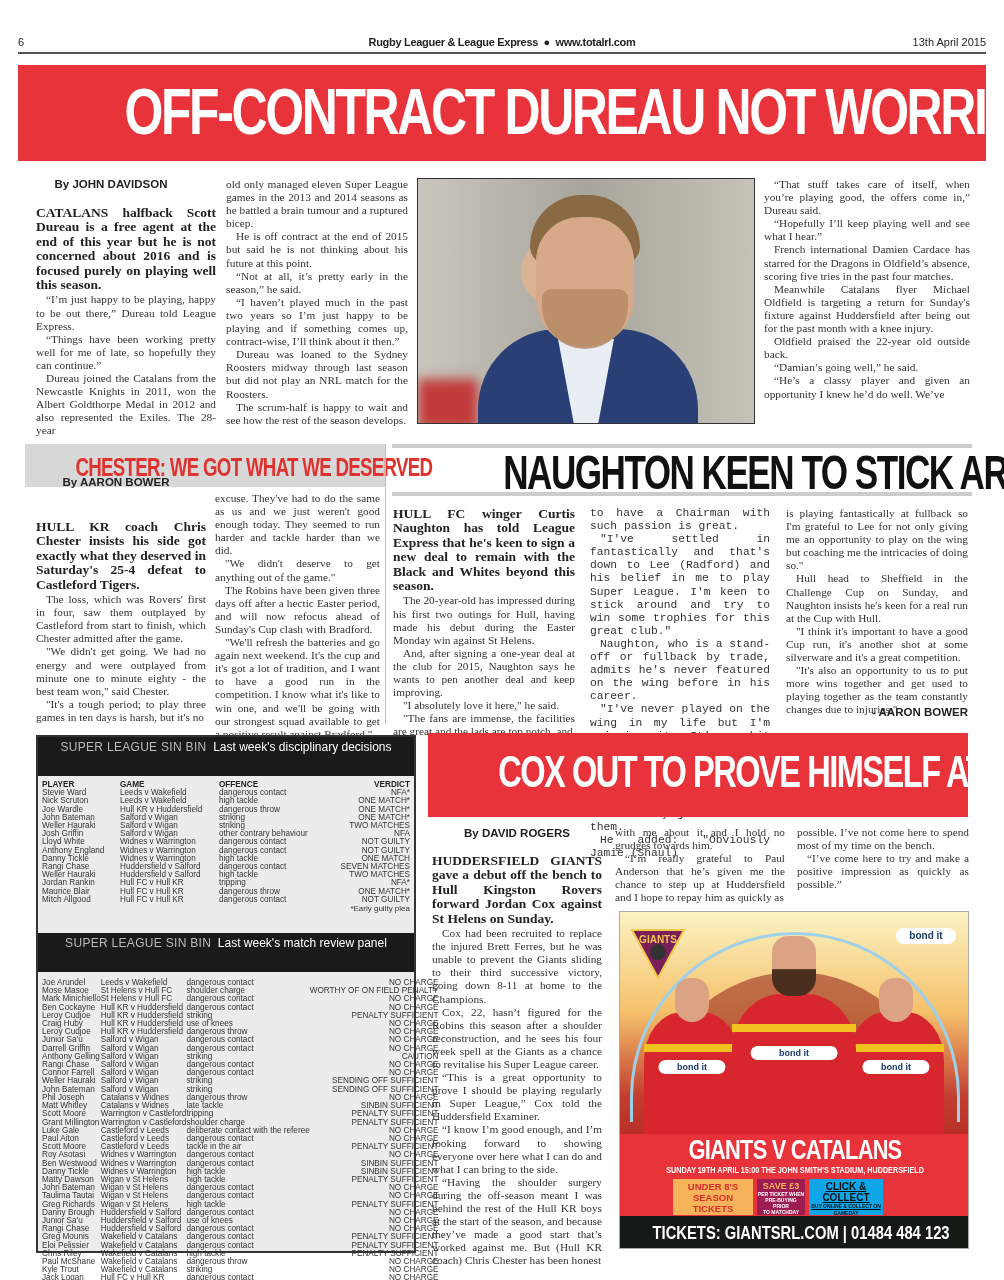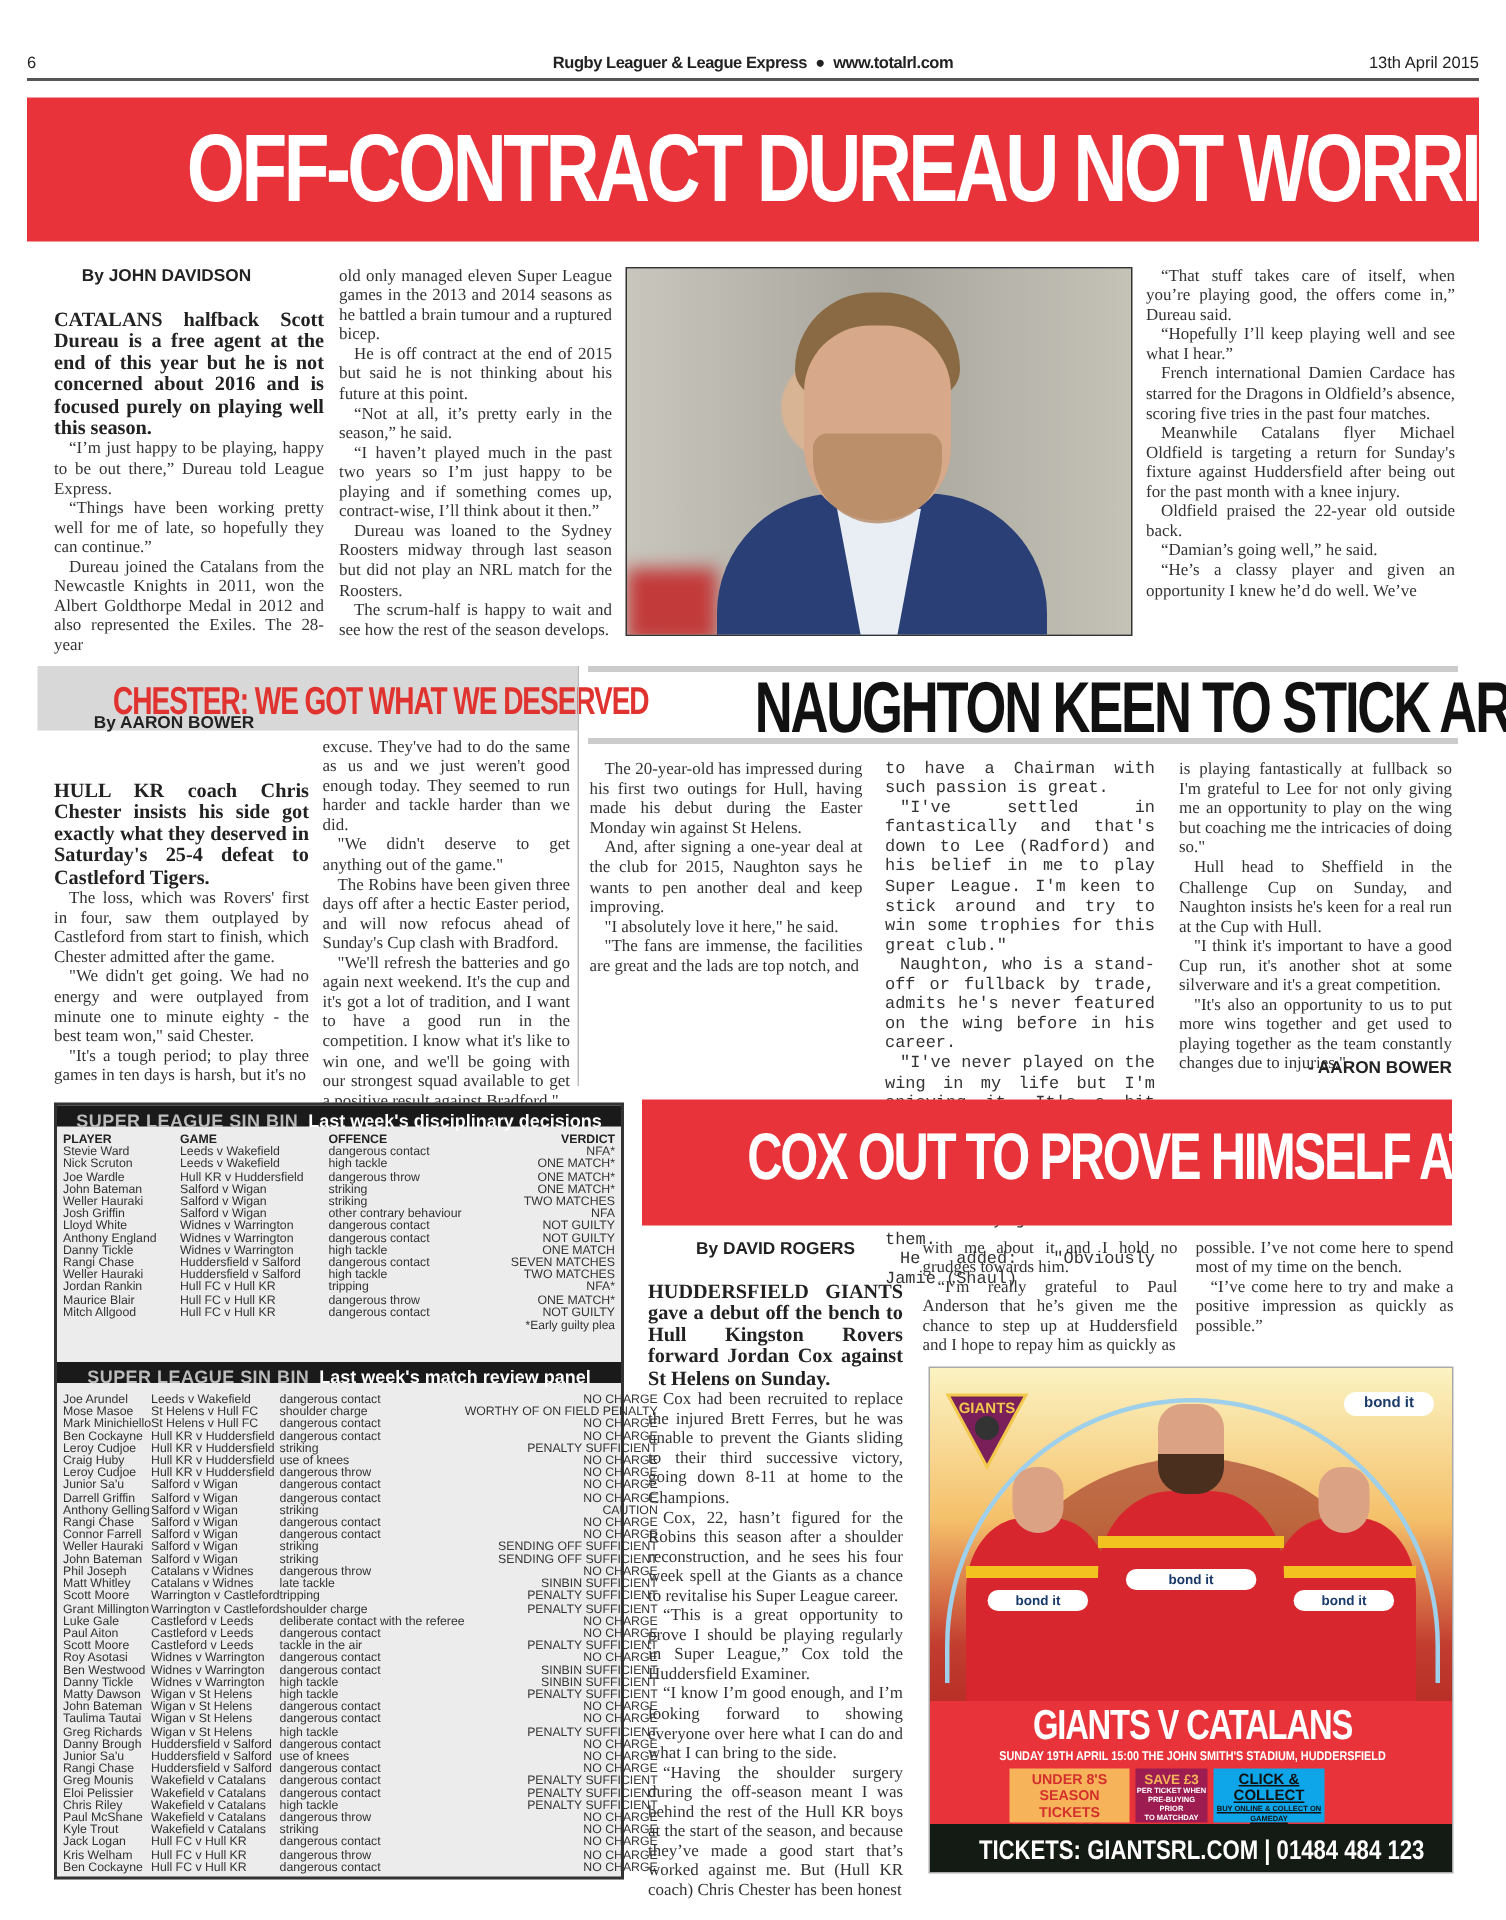--- a/index.html
+++ b/index.html
@@ -40,21 +40,21 @@
   .chester-frame { left: 385px; top: 444px; width: 1px; height: 280px; background: #bbb; }
   .naughton-rule-top { left: 392px; top: 444px; width: 580px; height: 4px; background: #ccc; }
   .naughton-rule-bot { left: 392px; top: 492px; width: 580px; height: 4px; background: #ccc; }
   .naughton-h { left: 392px; top: 445px; width: 580px; height: 48px; text-align: center; }
   .naughton-h span { display: inline-block; font-family: "Liberation Sans", sans-serif; font-weight: bold; font-size: 48px; letter-spacing: -2px; color: #111; transform: scaleX(0.73); transform-origin: center top; white-space: nowrap; }
 
   .signoff { font-family: "Liberation Sans", sans-serif; font-weight: bold; font-size: 11.5px; text-align: right; }
 
   
   .sinbin { left: 36px; top: 735px; width: 380px; height: 518px; border: 2px solid #333; background: #ececec; }
-  .sb-head { height: 14px; background: #1a1a1a; color: #fff; font-family: "Liberation Sans", sans-serif; font-weight: bold; font-size: 12px; text-align: center; line-height: 21px; white-space: nowrap; }
+  .sb-head { height: 39px; background: #1a1a1a; color: #fff; font-family: "Liberation Sans", sans-serif; font-weight: normal; font-size: 12px; text-align: center; line-height: 21px; white-space: nowrap; }
   .sb-head .g { color: #bbb; letter-spacing: 0.3px; }
   .sb-table { width: 100%; border-collapse: collapse; font-family: "Liberation Sans", sans-serif; font-size: 8.2px; line-height: 8.2px; color: #333; margin-top: 5px; }
   .sb-table td, .sb-table th { padding: 0; white-space: nowrap; font-weight: normal; text-align: left; vertical-align: top; }
   .sb-table th { font-weight: bold; color: #222; }
   .sb-table .c1 { width: 82px; padding-left: 4px; }
   .sb-table .c2 { width: 99px; }
   .sb-table .c3 { width: 110px; }
   .sb-table .c4 { text-align: right; padding-right: 4px; }
   .sb-note { text-align: right; padding-right: 4px; font-family: "Liberation Sans", sans-serif; font-size: 8px; color: #333; line-height: 9px; }
 
@@ -154,20 +154,21 @@
   <p>The Robins have been given three days off after a hectic Easter period, and will now refocus ahead of Sunday's Cup clash with Bradford.</p>
   <p>"We'll refresh the batteries and go again next weekend. It's the cup and it's got a lot of tradition, and I want to have a good run in the competition. I know what it's like to win one, and we'll be going with our strongest squad available to get a positive result against Bradford."</p>
 </div>
 
 <div class="abs naughton-rule-top"></div>
 <div class="abs naughton-h">
   <span>NAUGHTON KEEN TO STICK AROUND</span>
 </div>
 <div class="abs naughton-rule-bot"></div>
 <div class="abs col" style="left:393px; top:507px; width:182px;">
+  <p class="lead">HULL FC winger Curtis Naughton has told League Express that he's keen to sign a new deal to remain with the Black and Whites beyond this season.</p>
   <p>The 20-year-old has impressed during his first two outings for Hull, having made his debut during the Easter Monday win against St Helens.</p>
   <p>And, after signing a one-year deal at the club for 2015, Naughton says he wants to pen another deal and keep improving.</p>
   <p>"I absolutely love it here," he said.</p>
   <p>"The fans are immense, the facilities are great and the lads are top notch, and</p>
 </div>
 <div class="abs col" style="left:590px; top:507px; width:180px;font-family:Liberation Mono, monospace;">
   <p style="text-indent:0">to have a Chairman with such passion is great.</p>
   <p>"I've settled in fantastically and that's down to Lee (Radford) and his belief in me to play Super League. I'm keen to stick around and try to win some trophies for this great club."</p>
   <p>Naughton, who is a stand-off or fullback by trade, admits he's never featured on the wing before in his career.</p>
   <p>"I've never played on the wing in my life but I'm enjoying it. It's a bit difficult to get used to as I'm not involved as much, I'm used to coming into the line and being a part of shift plays, and now it's my job to finish them.</p>

